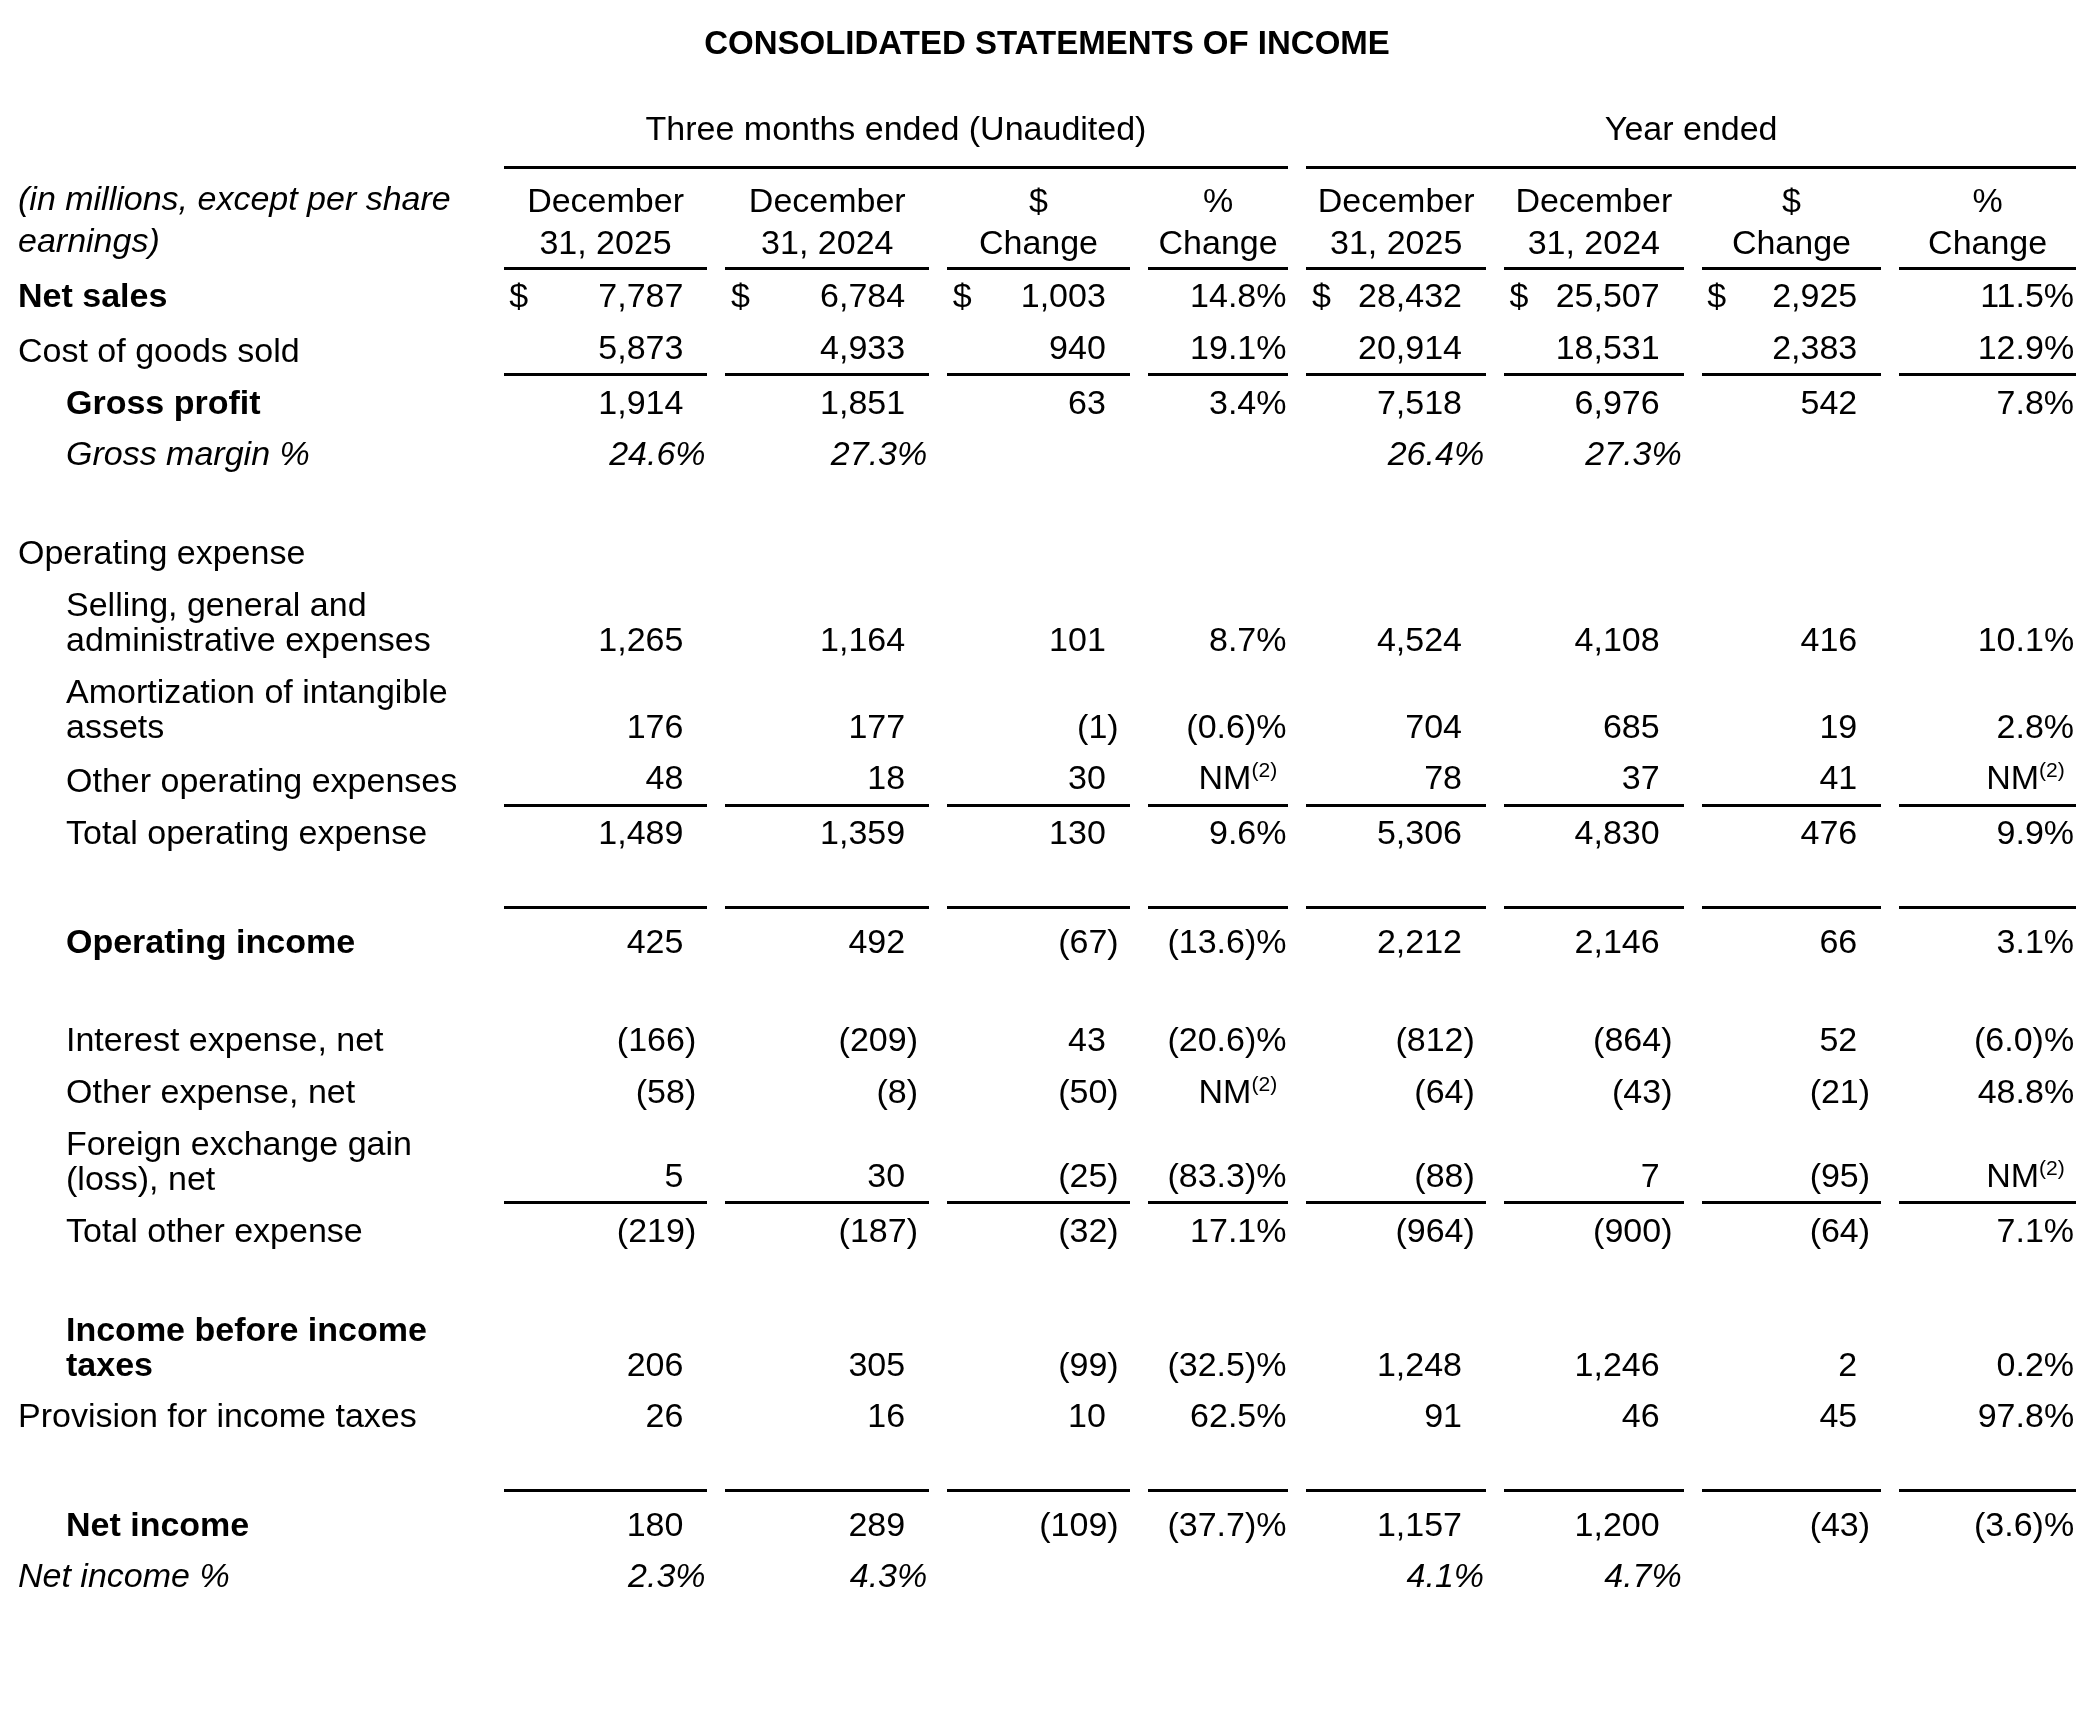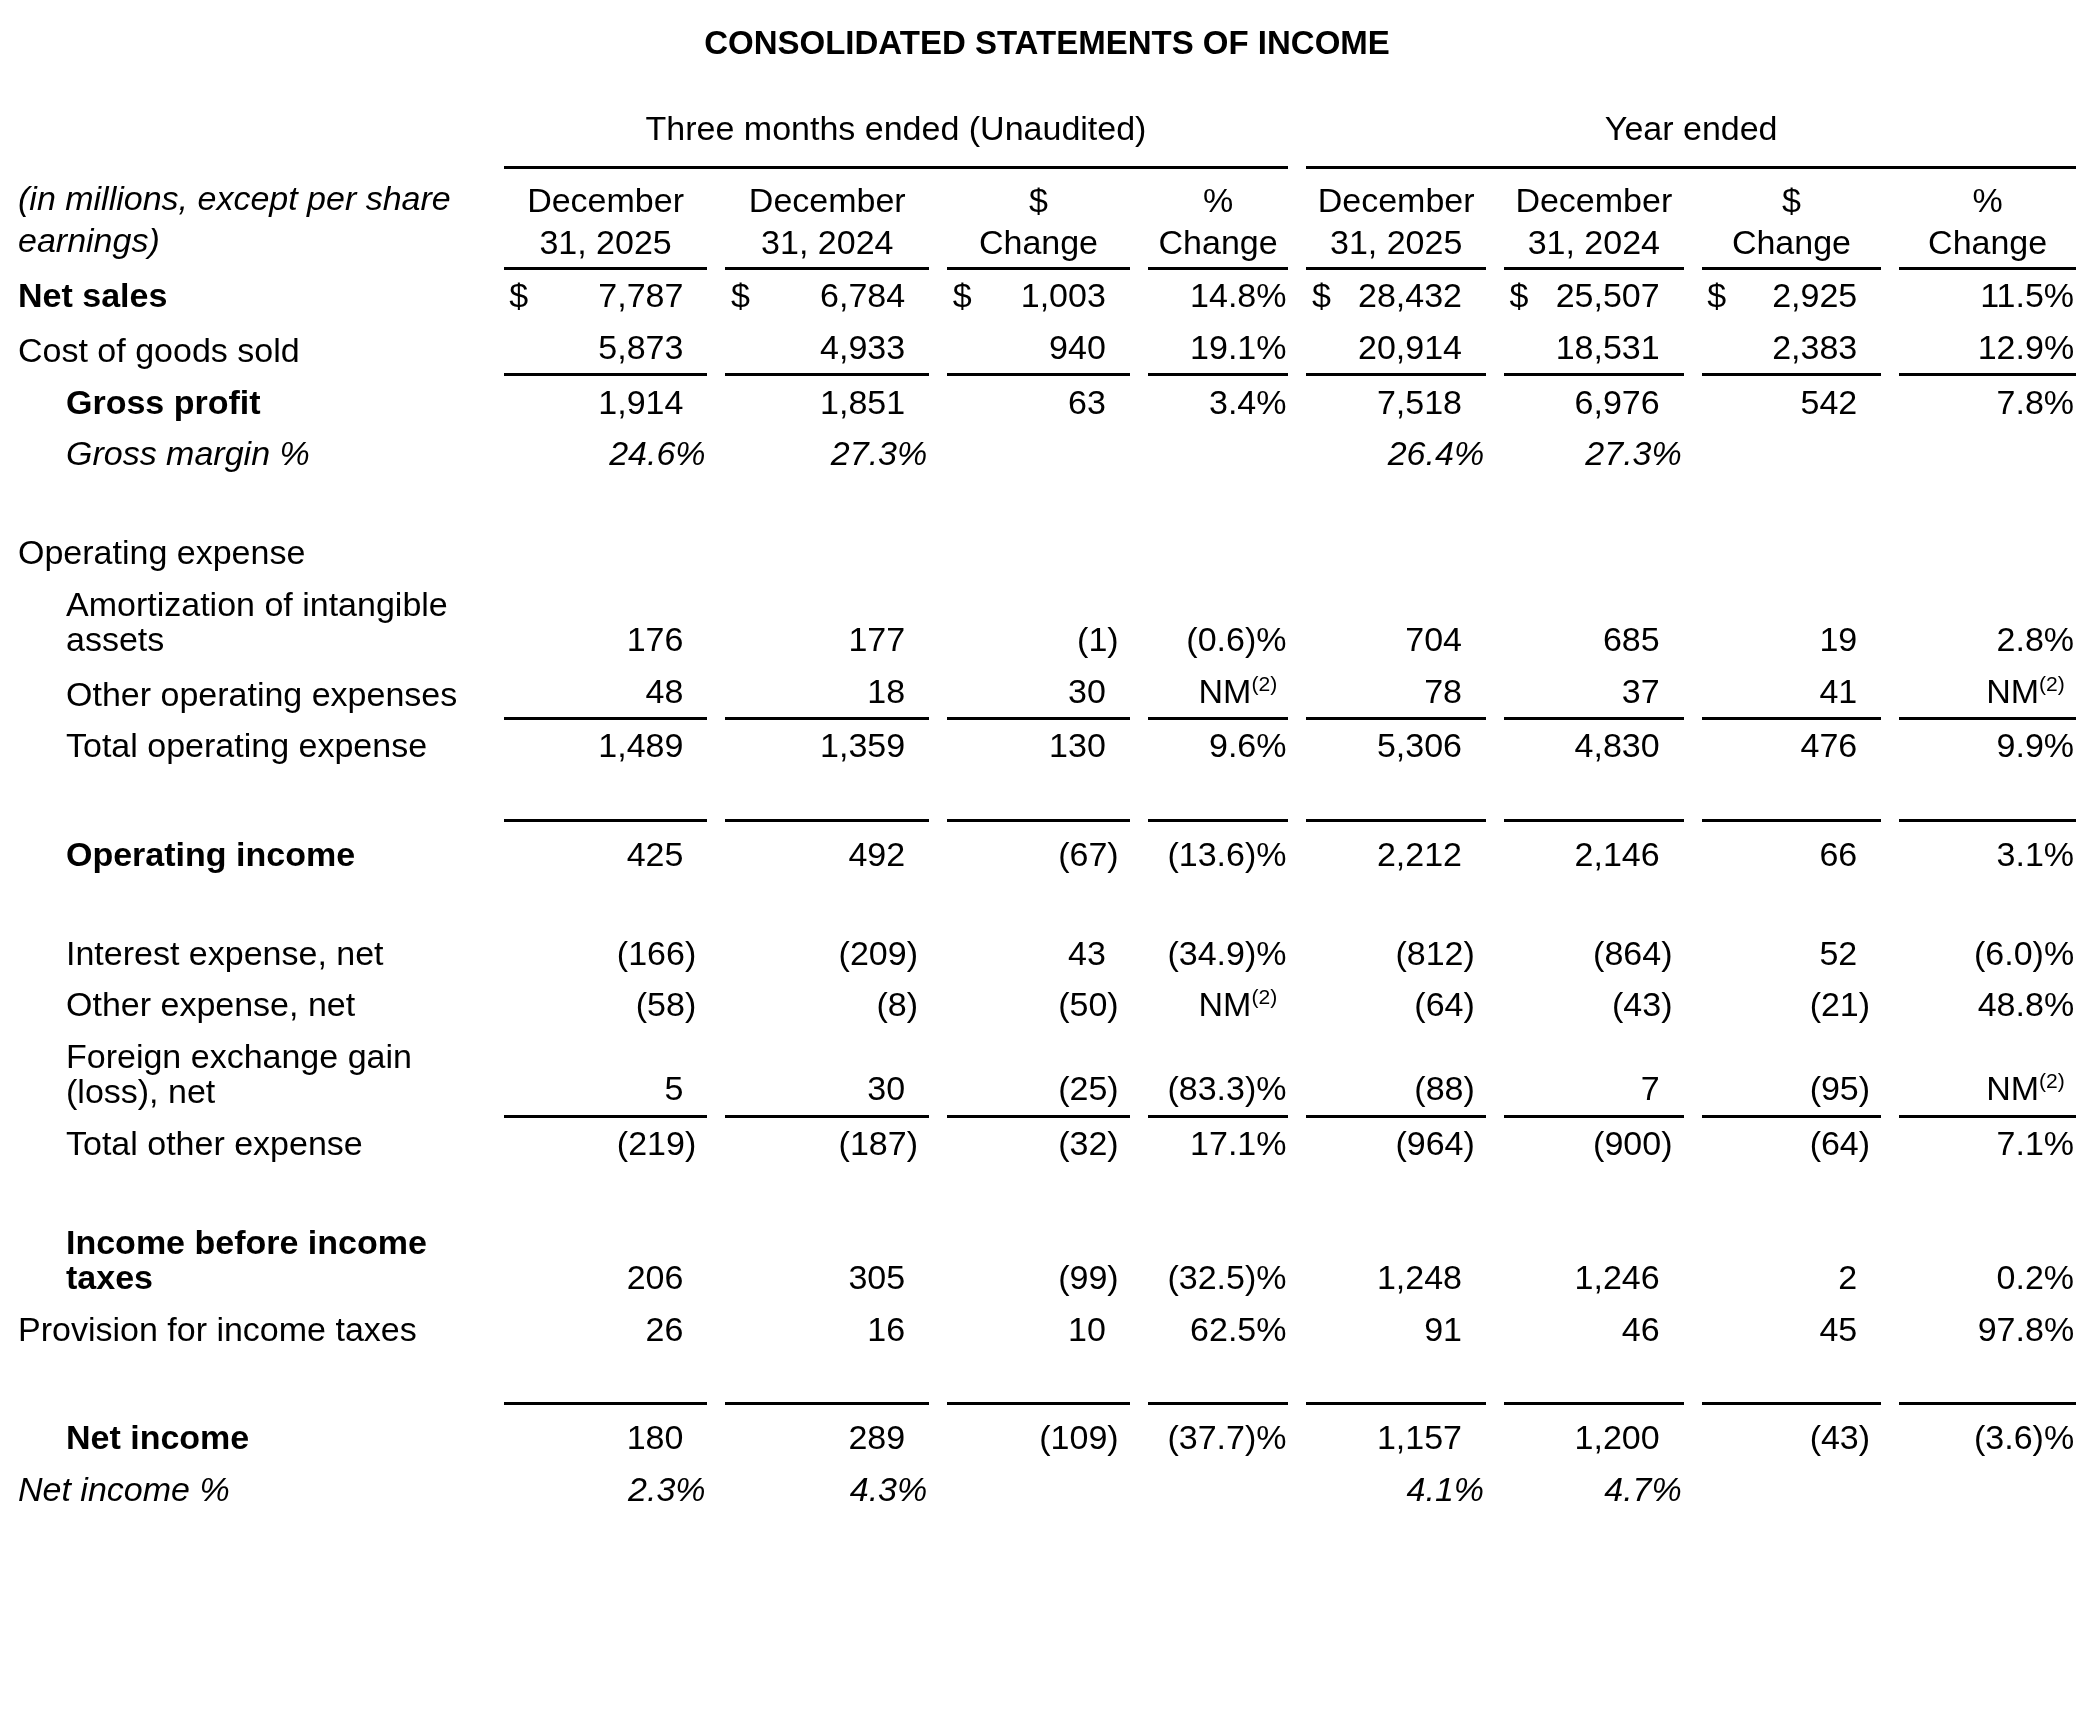--- a/index.html
+++ b/index.html
@@ -156,20 +156,34 @@
         <td class="v pr-num"></td>
         <td class="v pr-num"></td>
         <td class="v pr-num"></td>
         <td class="v pr-num"></td>
         <td class="v pr-num"></td>
         <td class="v pr-num"></td>
         <td class="v pr-num"></td>
       </tr>
       <tr class="data">
         <td class="lbl ind1">
+          <div>Selling, general and</div>
+          <div>administrative expenses</div>
+        </td>
+        <td class="v pr-num">1,265</td>
+        <td class="v pr-num">1,164</td>
+        <td class="v pr-num">101</td>
+        <td class="v pr-pct">8.7%</td>
+        <td class="v pr-num">4,524</td>
+        <td class="v pr-num">4,108</td>
+        <td class="v pr-num">416</td>
+        <td class="v pr-pct">10.1%</td>
+      </tr>
+      <tr class="data">
+        <td class="lbl ind1">
           <div>Amortization of intangible</div>
           <div>assets</div>
         </td>
         <td class="v pr-num">176</td>
         <td class="v pr-num">177</td>
         <td class="v pr-par">(1)</td>
         <td class="v pr-pct">(0.6)%</td>
         <td class="v pr-num">704</td>
         <td class="v pr-num">685</td>
         <td class="v pr-num">19</td>
@@ -220,21 +234,21 @@
       <tr class="spacer">
         <td colspan="9"></td>
       </tr>
       <tr class="data">
         <td class="lbl ind1">
           <div>Interest expense, net</div>
         </td>
         <td class="v pr-par">(166)</td>
         <td class="v pr-par">(209)</td>
         <td class="v pr-num">43</td>
-        <td class="v pr-pct">(34.9)%</td>
+        <td class="v pr-pct">(20.6)%</td>
         <td class="v pr-par">(812)</td>
         <td class="v pr-par">(864)</td>
         <td class="v pr-num">52</td>
         <td class="v pr-pct">(6.0)%</td>
       </tr>
       <tr class="data">
         <td class="lbl ind1">
           <div>Other expense, net</div>
         </td>
         <td class="v pr-par">(58)</td>

